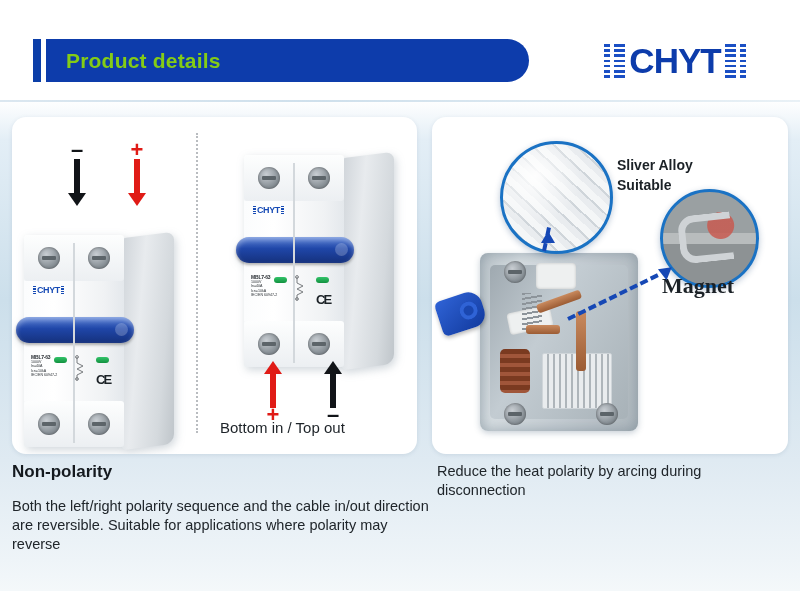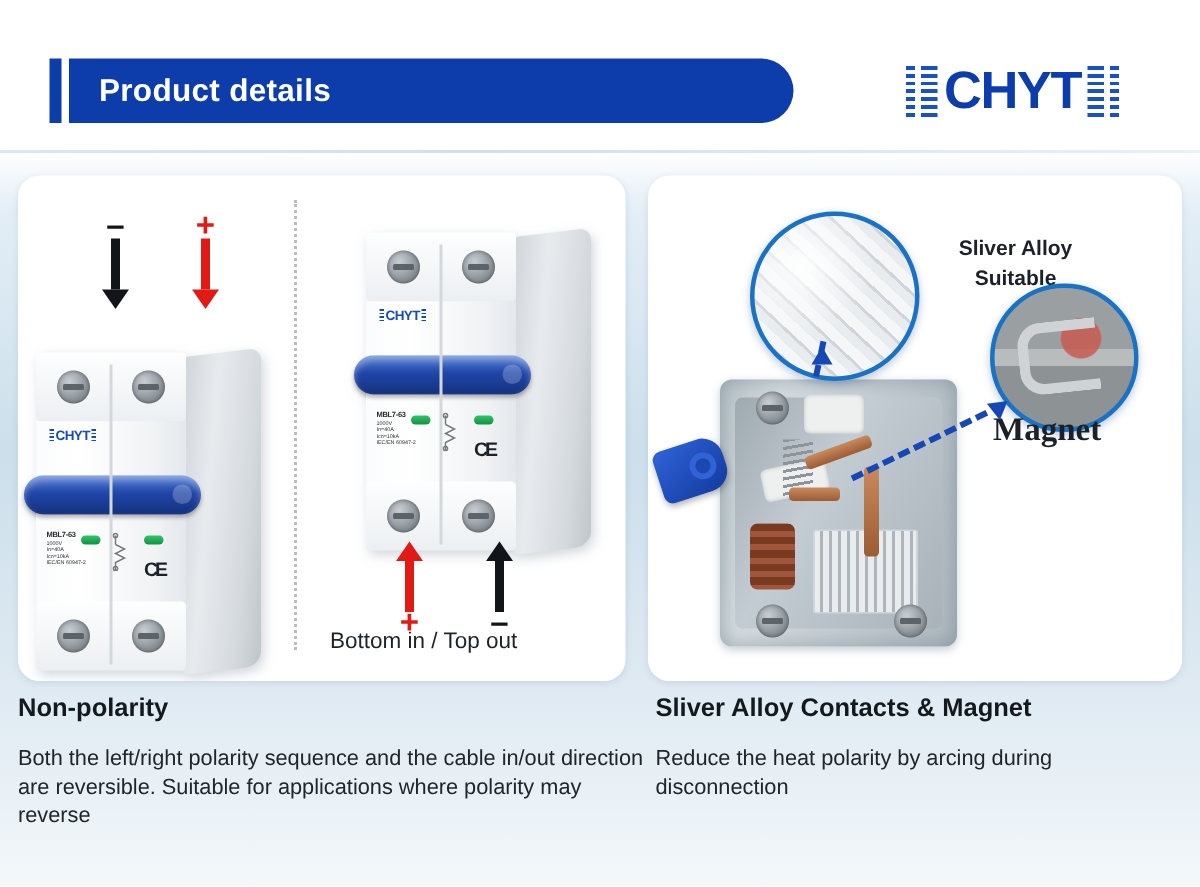--- a/index.html
+++ b/index.html
@@ -31,21 +31,21 @@
     position:absolute; left:33px; top:39px; width:8px; height:43px;
     background:#0b3ea8;
   }
   .title-banner {
     position:absolute; left:46px; top:39px; width:483px; height:43px;
     background:#0d3cab;
     border-radius: 0 22px 22px 0;
     display:flex; align-items:center;
   }
   .title-text {
-    color:#ffffff; font-size:21px; font-weight:bold;
+    color:#84cc16; font-size:21px; font-weight:bold;
     letter-spacing:.2px; padding-left:20px;
     font-family:"Liberation Sans", sans-serif;
   }
   .logo {
     position:absolute; left:595px; top:40px; width:160px; height:42px;
     display:flex; align-items:center; justify-content:center; gap:4px;
   }
   .logo-stripes {
     width:11px; height:34px;
     background: repeating-linear-gradient(180deg,#1b4fc4 0px,#1b4fc4 2.6px,#ffffff 2.6px,#ffffff 5.2px);
@@ -57,21 +57,21 @@
     font-family:"Liberation Sans", sans-serif;
   }
 
   
   .panel {
     position:absolute; background:#ffffff; border-radius:14px;
     box-shadow: 0 1px 4px rgba(60,90,120,.13);
     overflow:hidden;
   }
   #panel-left  { left:12px;  top:117px; width:405px; height:337px; }
-  #panel-right { left:432px; top:117px; width:356px; height:337px;text-align:center; }
+  #panel-right { left:432px; top:117px; width:356px; height:337px; }
 
   .divider-v {
     position:absolute; left:184px; top:16px; width:0; height:300px;
     border-left:2px dotted #b9bcc0;
   }
 
   
   .breaker-wrap { position:absolute; }
   #breaker-a { left:6px;  top:108px; }
   #breaker-b { left:226px; top:28px; }
@@ -449,15 +449,14 @@
     <div class="dash-line" style="width:100px; transform:rotate(-26deg);"></div>
     <div class="arrow-tip" style="left:92px; top:-52px; transform:rotate(52deg);"></div>
   </div>
 </div>
 
 <div class="cap-block" id="cap-left">
   <div class="cap-title">Non-polarity</div>
   <div class="cap-body">Both the left/right polarity sequence and the cable in/out direction are reversible. Suitable for applications where polarity may reverse</div>
 </div>
 <div class="cap-block" id="cap-right">
-  <div class="cap-title">Sliver Alloy Contacts &amp; Magnet</div>
   <div class="cap-body">Reduce the heat polarity by arcing during disconnection</div>
 </div>
 
 </body></html>

